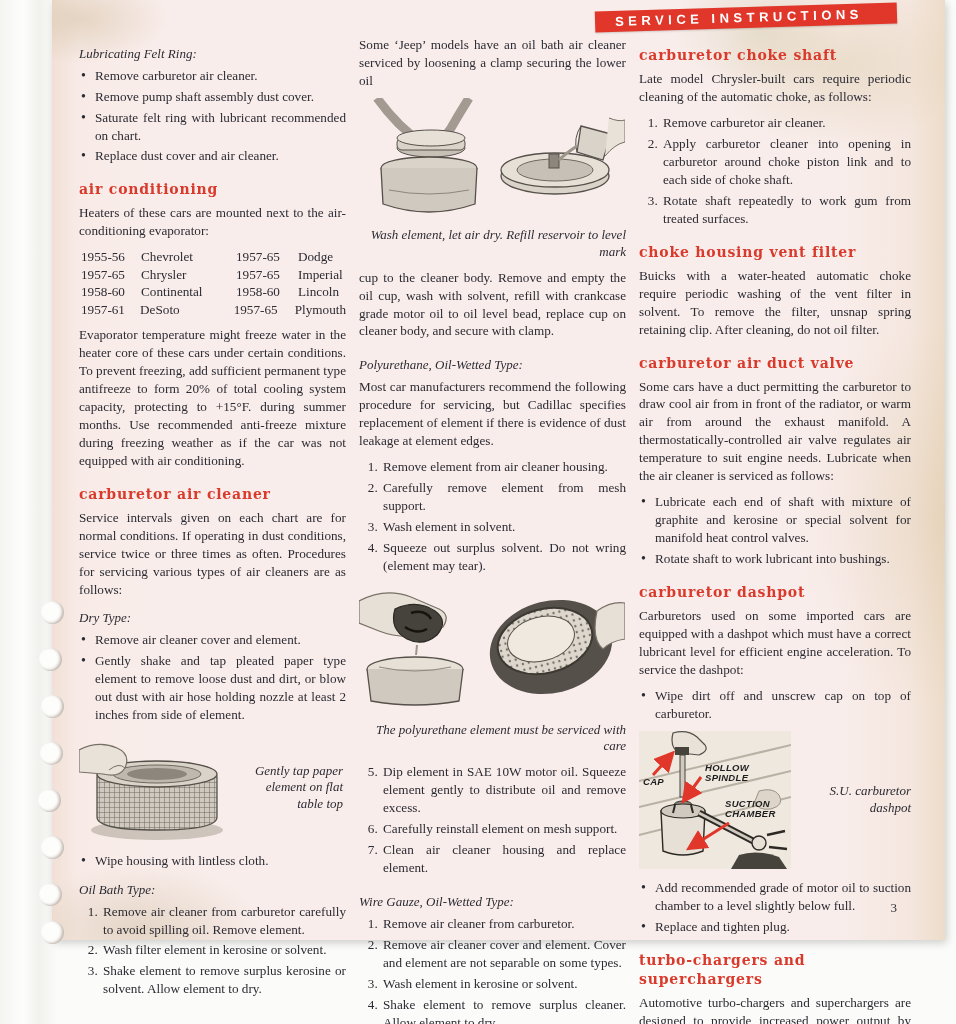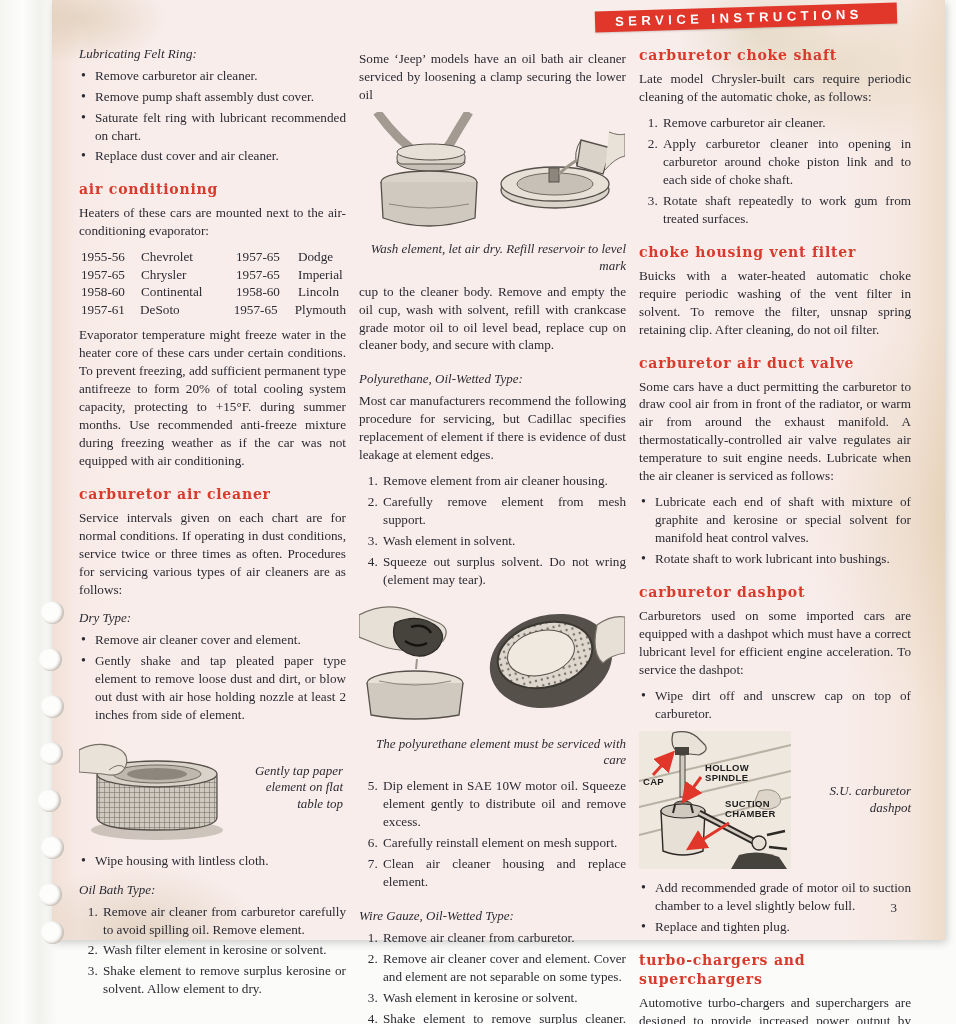--- a/index.html
+++ b/index.html
@@ -46,21 +46,21 @@
   .ac-table .cell:nth-child(1){width:60px;}
   .ac-table .cell:nth-child(2){width:95px;}
   .ac-table .cell:nth-child(3){width:62px;}
   .ac-table .cell:nth-child(4){flex:1;}
   .fig{margin:8px 0;position:relative;}
   .fig-caption{font-style:italic;font-size:13px;text-align:right;line-height:1.3;}
   .fig-row{display:flex;align-items:center;gap:10px;}
   .cap-below{margin:2px 0 8px 0;}
   .dashpot-wrap{position:relative;width:152px;height:138px;flex:none;}
   .dp-label{position:absolute;font-family:"Liberation Sans",sans-serif;font-weight:bold;
-    font-size:9.5px;color:#1d1d1d;line-height:1.05;letter-spacing:.3px;}
+    font-size:9.5px;color:#1d1d1d;line-height:1.05;letter-spacing:.3px;font-style:italic;}
   .page-num{position:absolute;right:48px;bottom:24px;font-size:13px;}
 </style>
 </head>
 <body>
 
 <div class="scan-strip"></div>
 
 <div class="page">
 
   <div class="hole" style="top:601px"></div>
@@ -151,21 +151,21 @@
 
       <div class="ital-head">Oil Bath Type:</div>
       <ol class="steps">
           <li>Remove air cleaner from carburetor carefully to avoid spilling oil. Remove element.</li>
           <li>Wash filter element in kerosine or solvent.</li>
           <li>Shake element to remove surplus kerosine or solvent. Allow element to dry.</li>
         </ol>
     </div>
 
     <div class="col col2">
-      <p style="margin-top:16px">Some ‘Jeep’ models have an oil bath air cleaner serviced by loosening a clamp securing the lower oil</p>
+      <p style="margin-top:2px">Some ‘Jeep’ models have an oil bath air cleaner serviced by loosening a clamp securing the lower oil</p>
 
       <div class="fig">
         <svg width="266" height="116" viewBox="0 0 266 116">
 
           <path d="M18 0 Q28 14 40 26 L60 44 M110 0 Q100 16 92 30 L82 44" stroke="#8d867c" stroke-width="9" fill="none" opacity=".8"></path>
           <path d="M52 40 Q60 32 70 38 M94 40 Q86 32 78 38" stroke="#55504a" stroke-width="2" fill="none"></path>
           <ellipse cx="72" cy="50" rx="34" ry="9" fill="#c6c0b6" stroke="#55504a"></ellipse>
           <rect x="38" y="40" width="68" height="12" rx="5" fill="#d9d3ca" stroke="#55504a"></rect>
           <ellipse cx="72" cy="40" rx="34" ry="8" fill="#e6e0d7" stroke="#55504a"></ellipse>
           <ellipse cx="70" cy="70" rx="48" ry="11" fill="#d9d3ca" stroke="#55504a" stroke-width="1.3"></ellipse>

